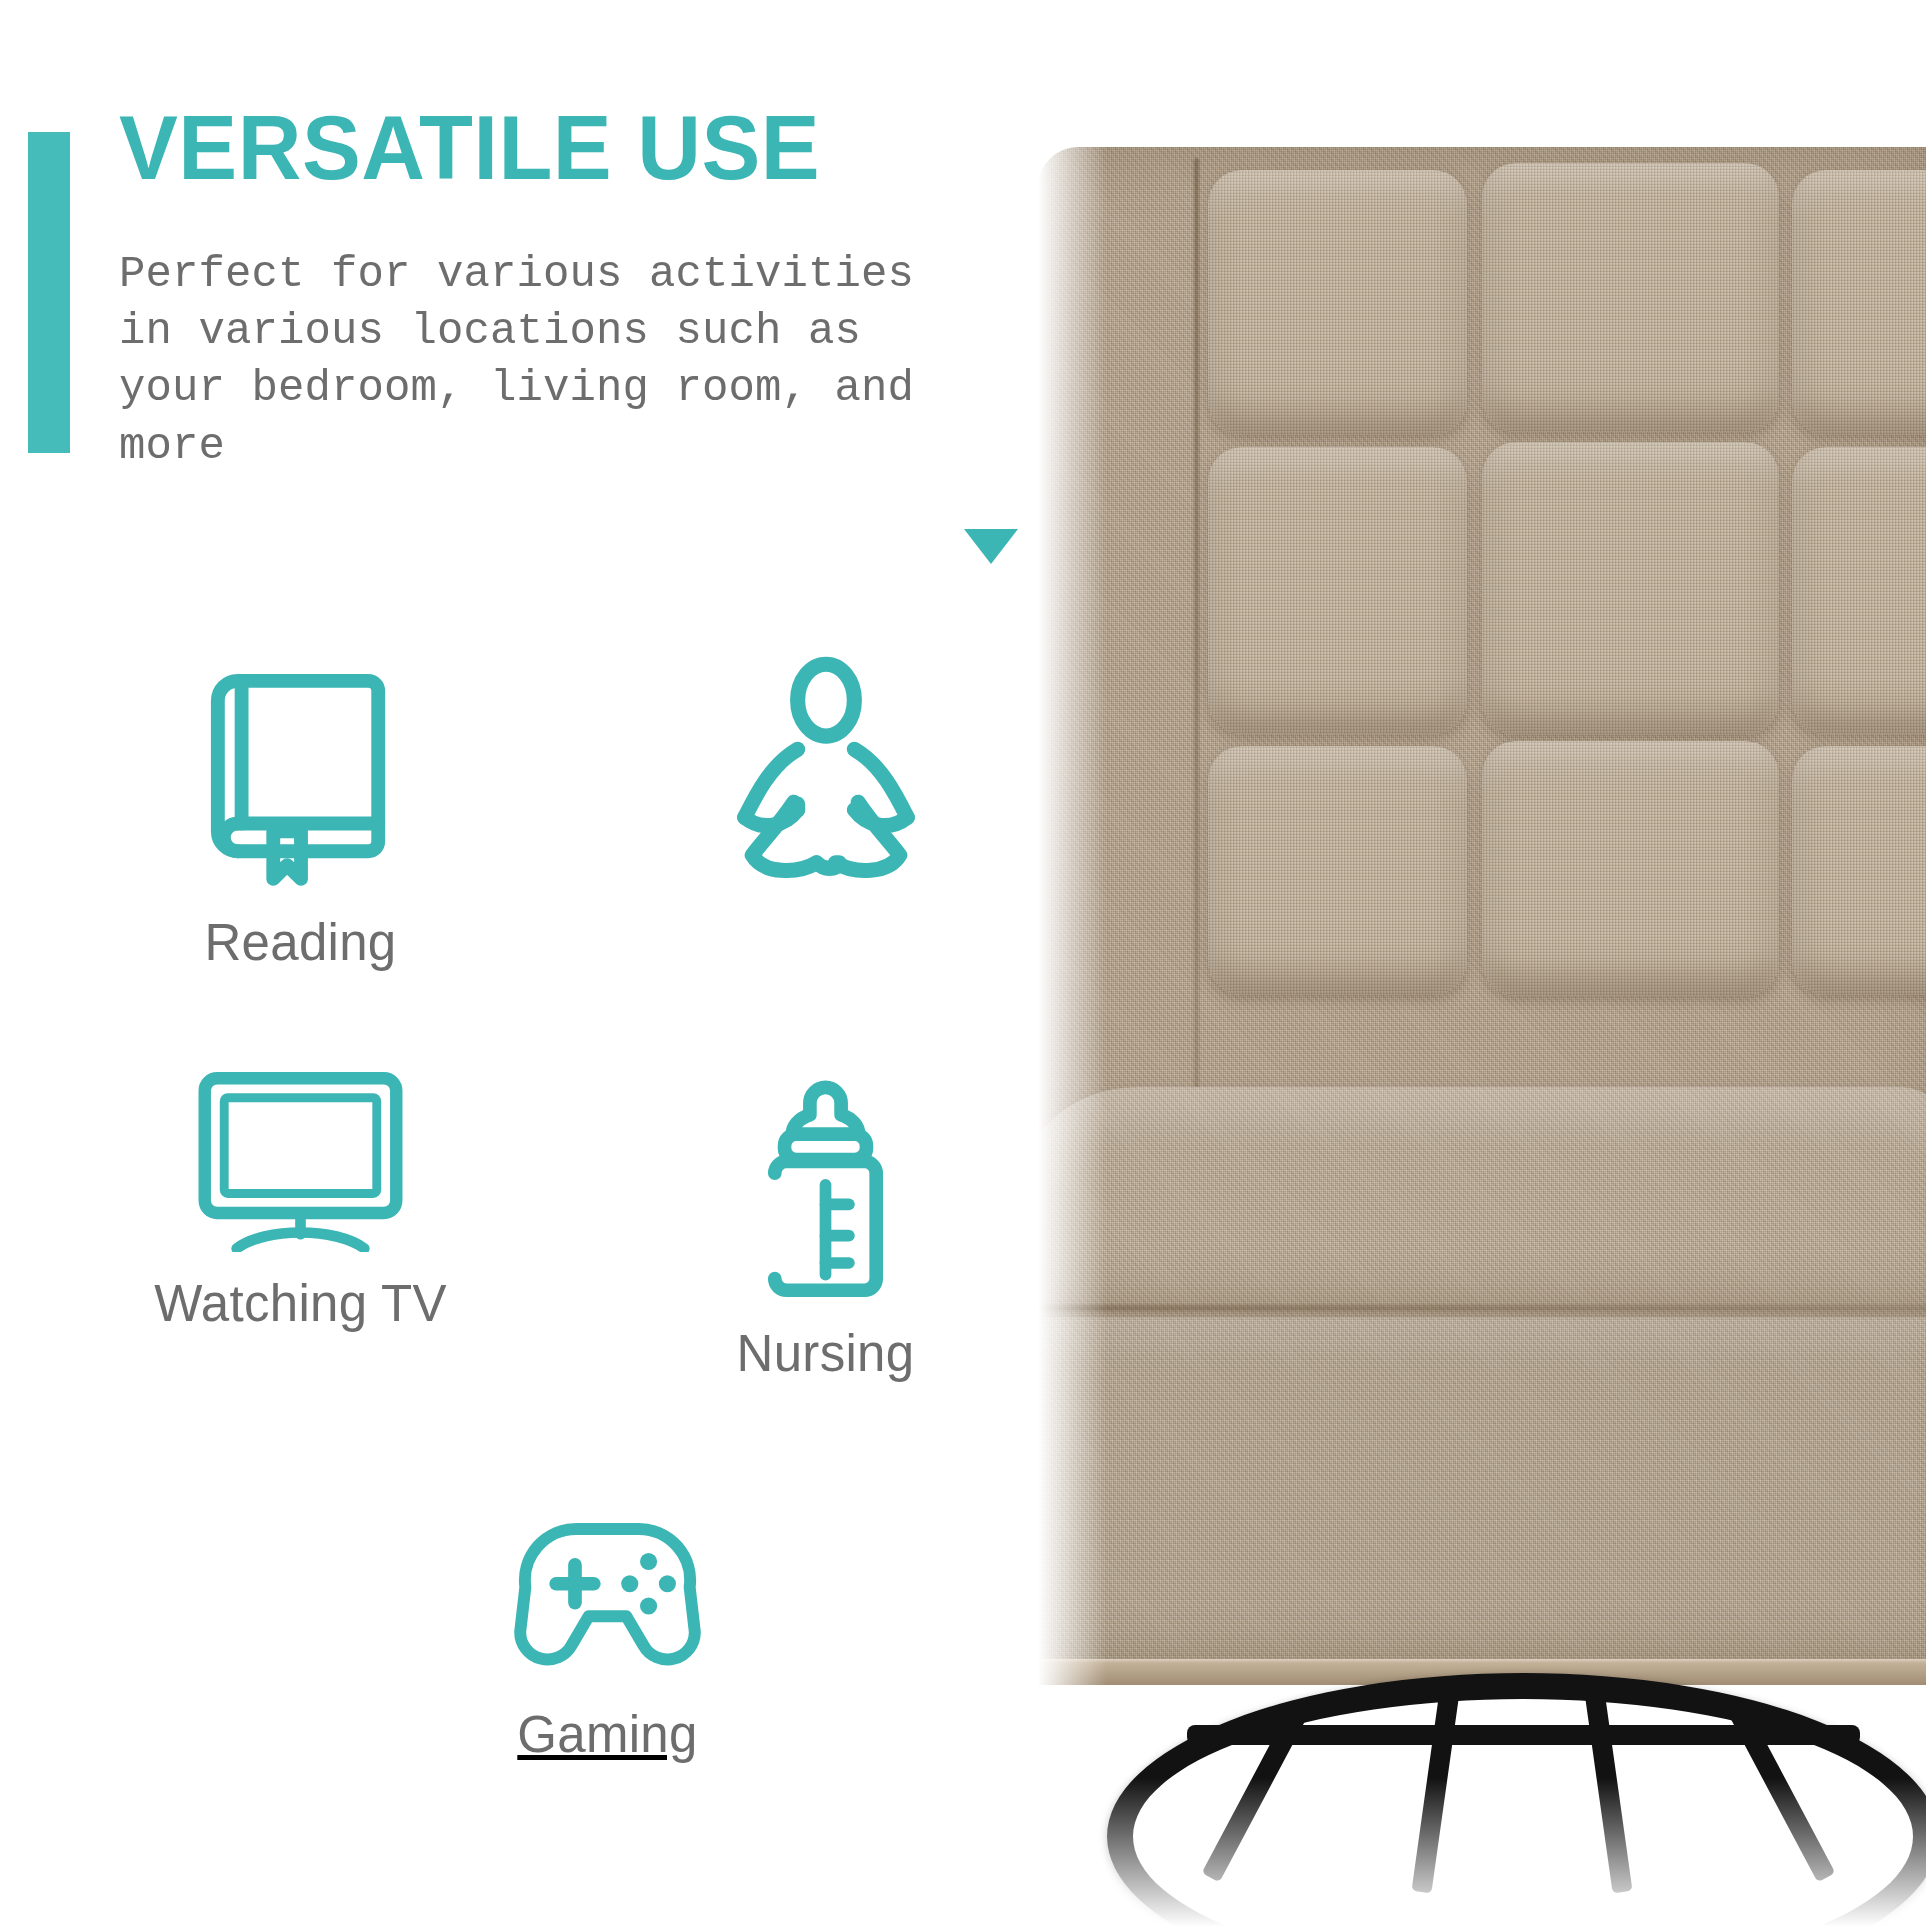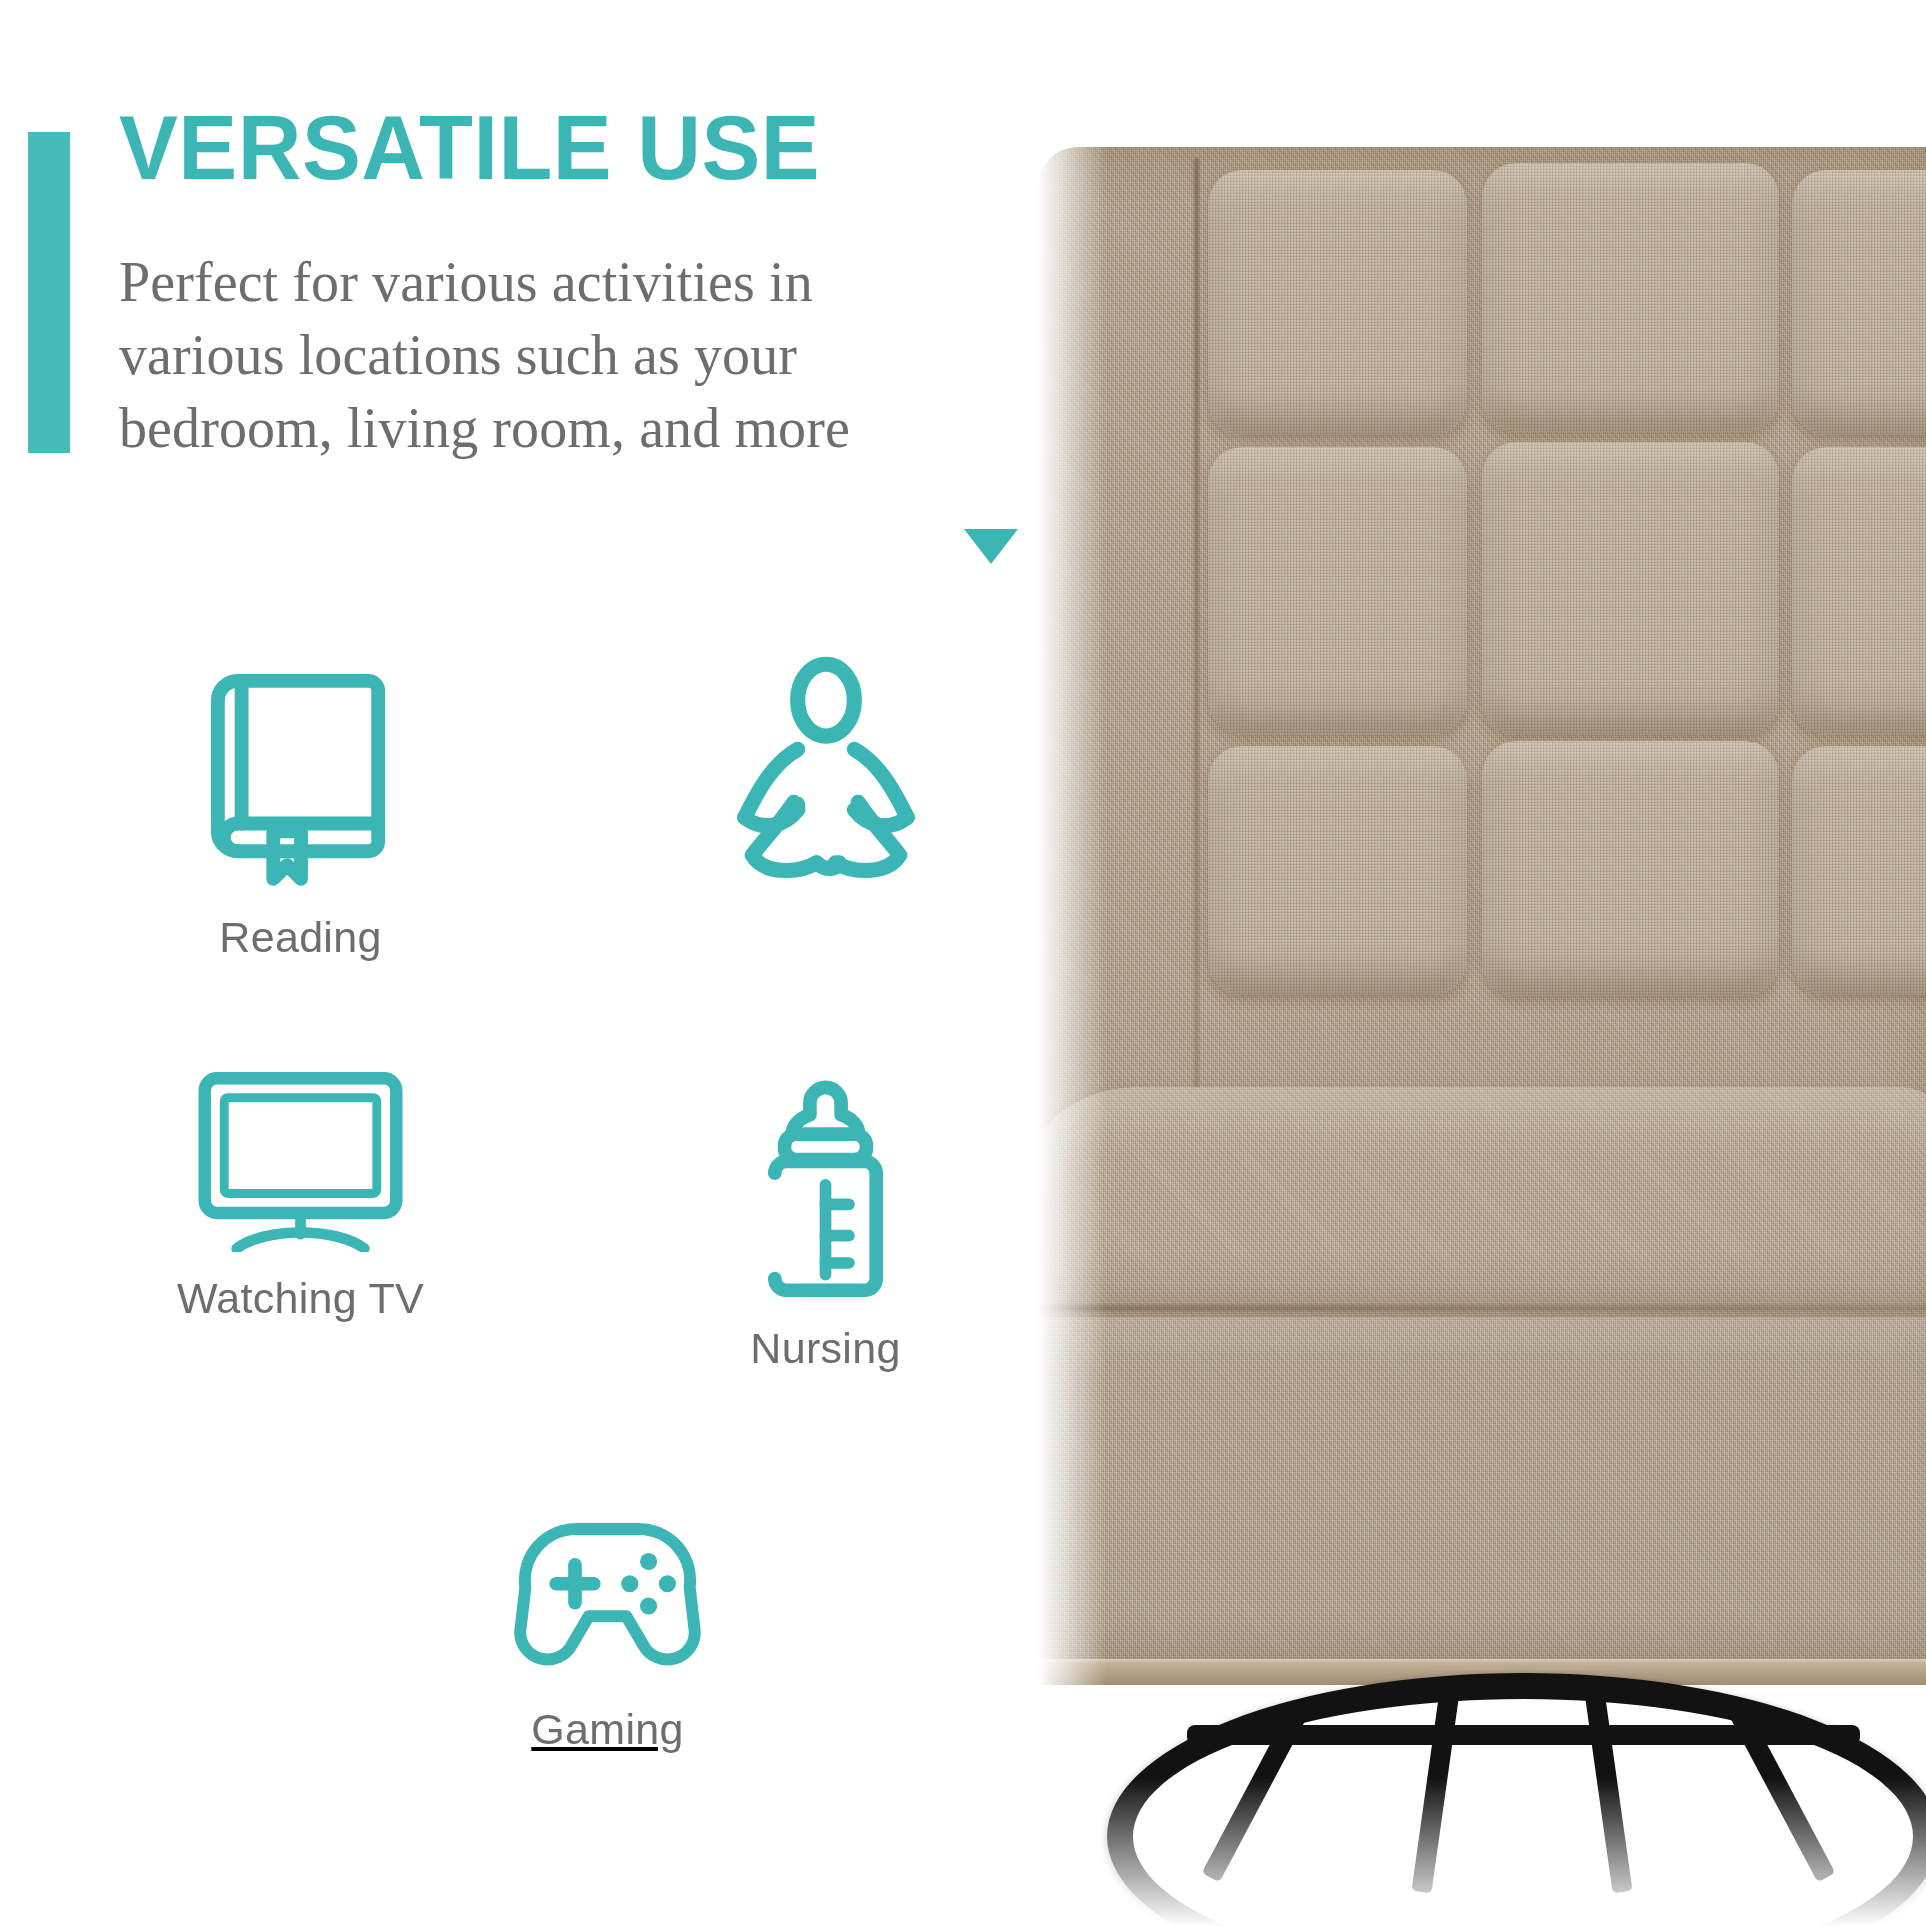--- a/index.html
+++ b/index.html
@@ -40,45 +40,45 @@
     font-family:"Liberation Sans", sans-serif;
     transform:scaleX(0.97);
     transform-origin:left center;
   }
 
   .subhead {
     position:absolute;
     left:91px; top:246px;
     width:871px;
     color:#6d6d6d;
-    font-size:56px;
+    font-size:44px;
     font-weight:300;
     line-height:1.30;
     letter-spacing:0.1px;
-    font-family:Liberation Serif, serif;
+    font-family:Liberation Mono, monospace;
   }
 
   
   .triangle-marker {
     position:absolute;
     left:936px; top:529px;
     width:0; height:0;
     border-left:27px solid transparent;
     border-right:27px solid transparent;
     border-top:35px solid #3bb6b4;
   }
 
   
   .icon-cell { position:absolute; text-align:center; }
   .icon-art  { display:block; margin:0 auto; }
   .icon-label {
     display:block;
     margin-top:18px;
     color:#6d6d6d;
-    font-size:43px;
+    font-size:51px;
     font-weight:300;
     letter-spacing:0.3px;
     white-space:nowrap;
     font-family:"Liberation Sans", sans-serif;
   }
 
   
   .cell-reading  { left:99px;  top:653px;  width:347px; }
   .cell-yoga     { left:624px;  top:653px;  width:347px; }
   .cell-tv       { left:99px;  top:1064px; width:347px; }

